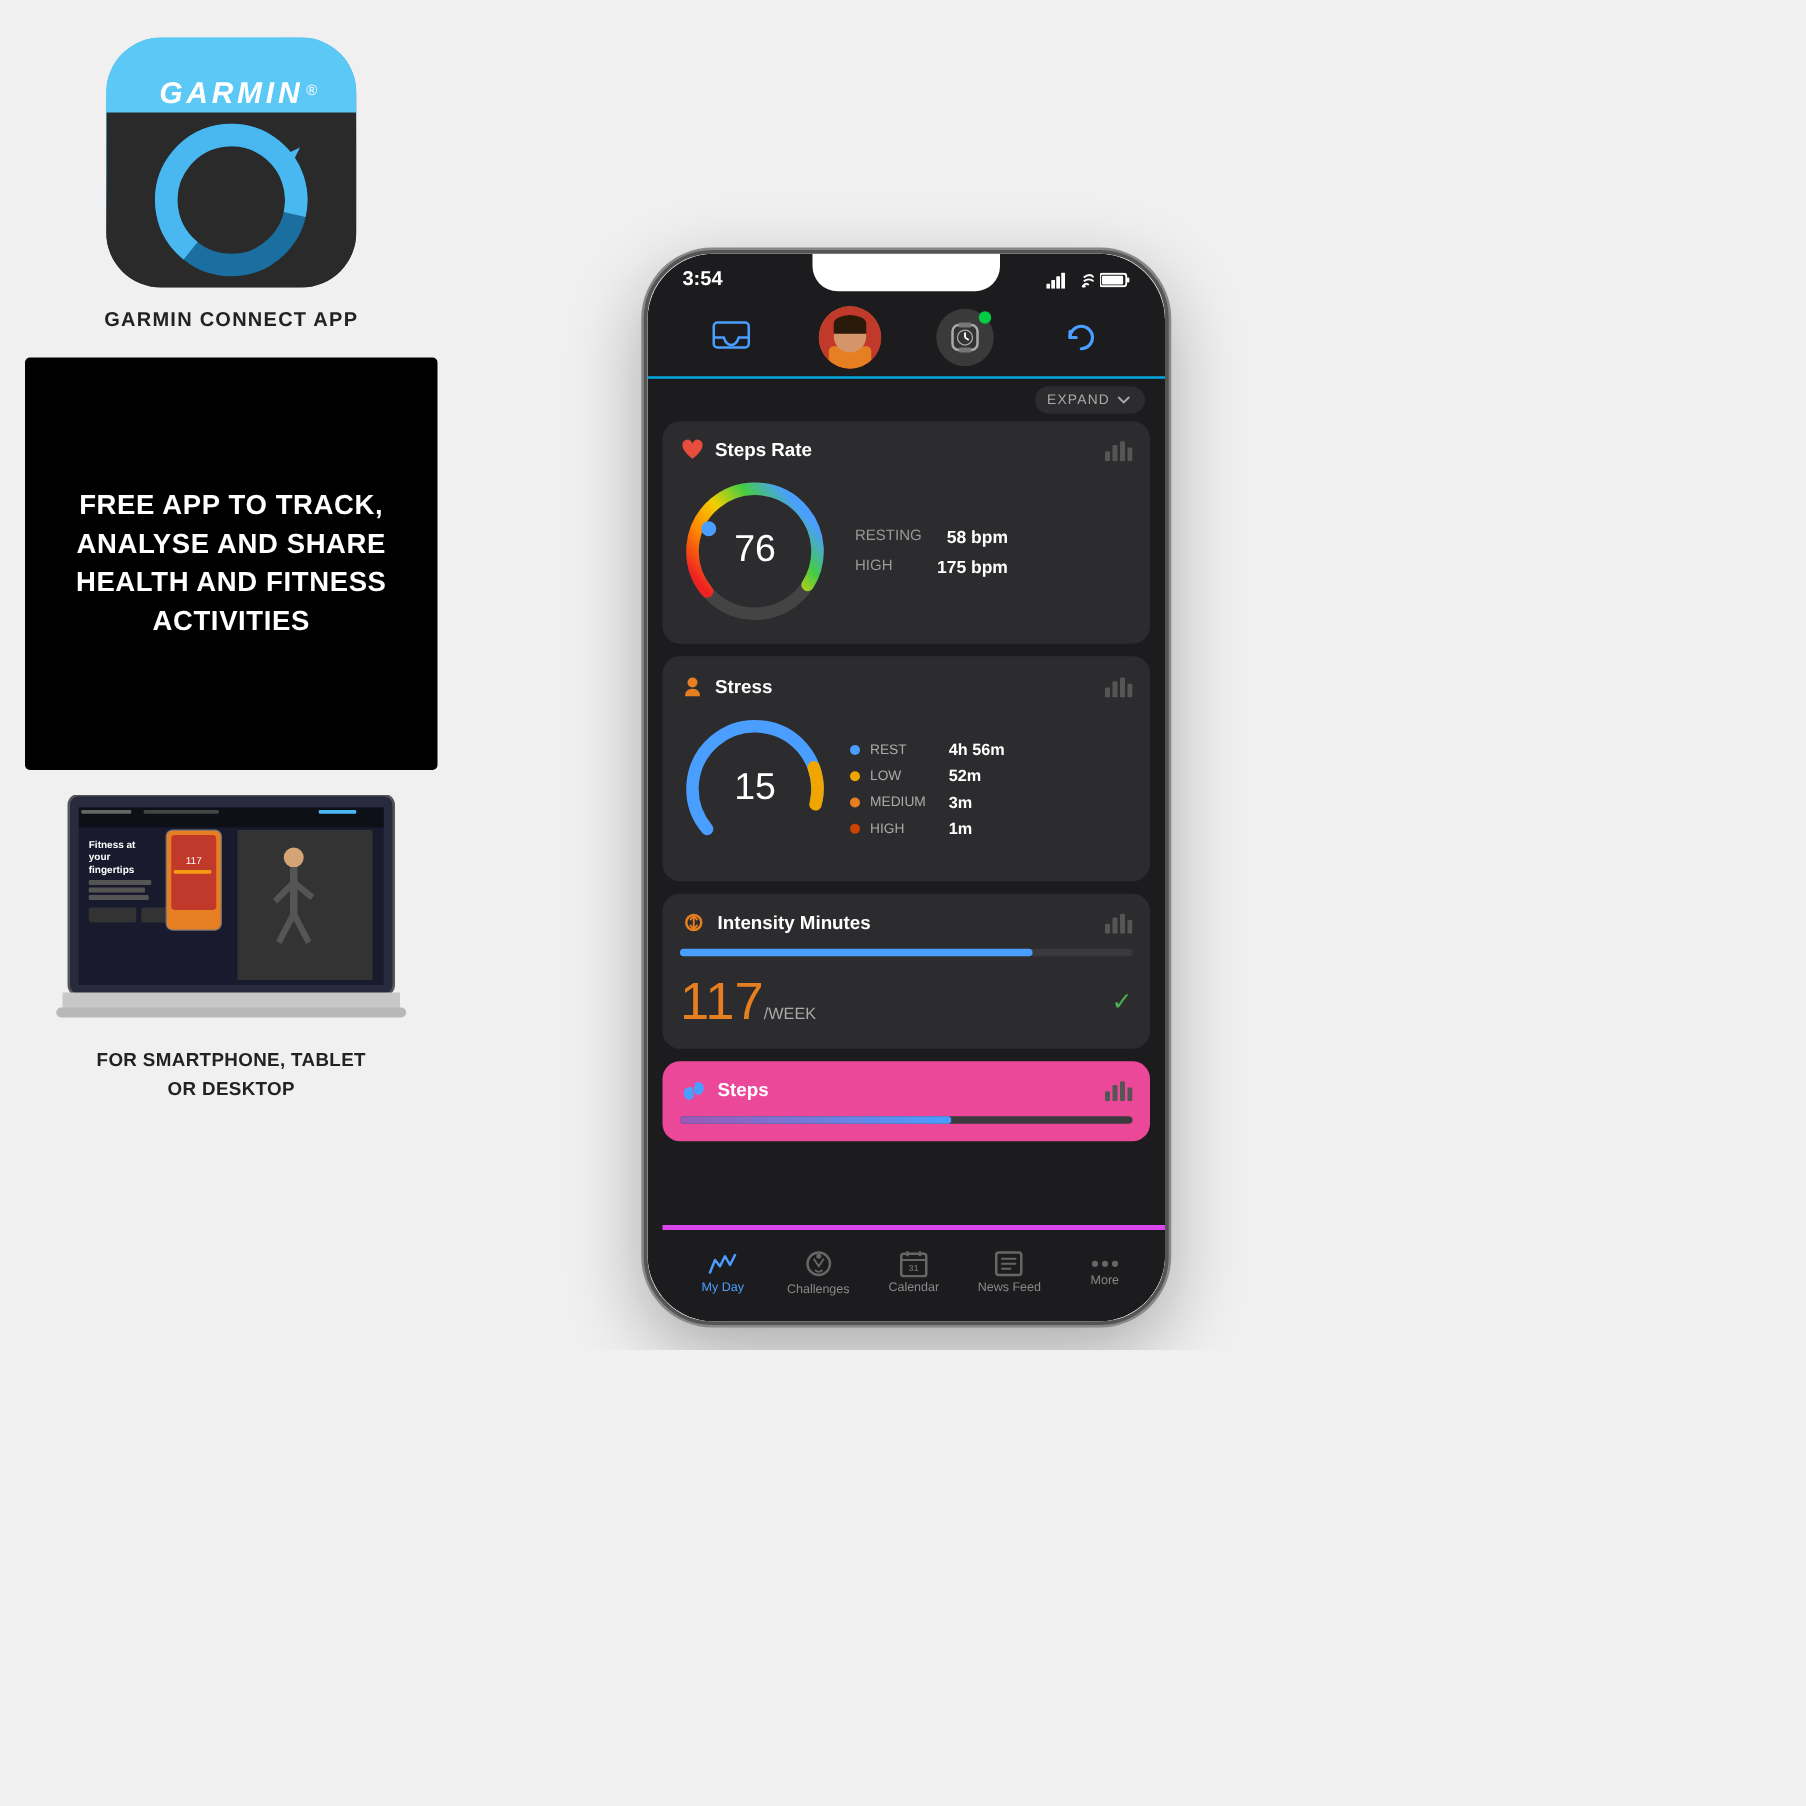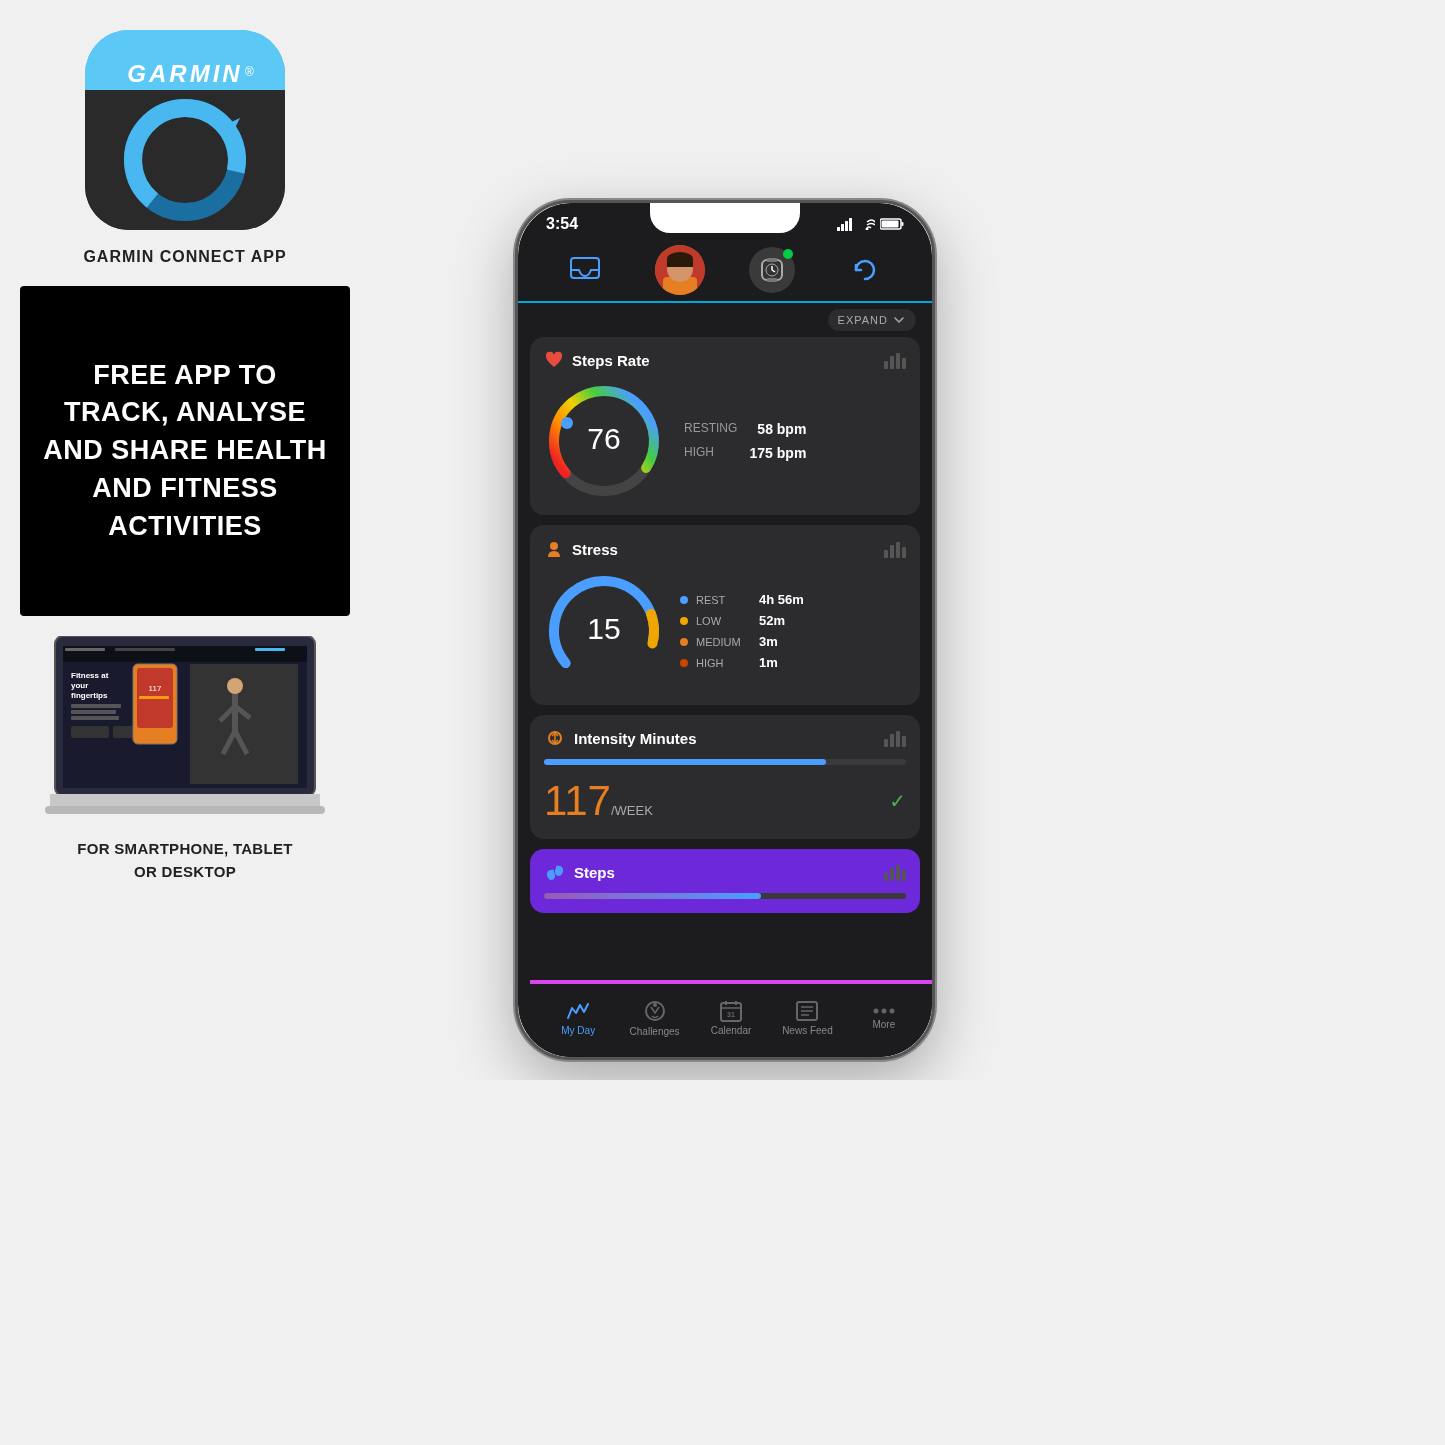--- a/index.html
+++ b/index.html
@@ -55,21 +55,21 @@
       height: 330px;
       background: #000;
       border-radius: 4px;
       display: flex;
       align-items: center;
       justify-content: center;
       margin-bottom: 20px;
     }
     .black-panel-text {
       color: white;
-      font-size: 27px;
+      font-size: 22px;
       font-weight: 900;
       text-align: center;
       line-height: 1.4;
       padding: 20px;
       letter-spacing: 0.5px;
     }
 
     
     .laptop-panel {
       width: 330px;
@@ -338,21 +338,21 @@
       margin-left: 4px;
     }
     .check-mark {
       color: #4caf50;
       font-size: 20px;
       margin-left: auto;
     }
 
     
     .steps-card {
-      background: #6d28d9;
+      background: #ec4899;
       border-radius: 14px;
       padding: 14px;
       margin-bottom: 10px;
     }
 
     
     .tab-bar {
       position: absolute;
       bottom: 0;
       left: 12px;

